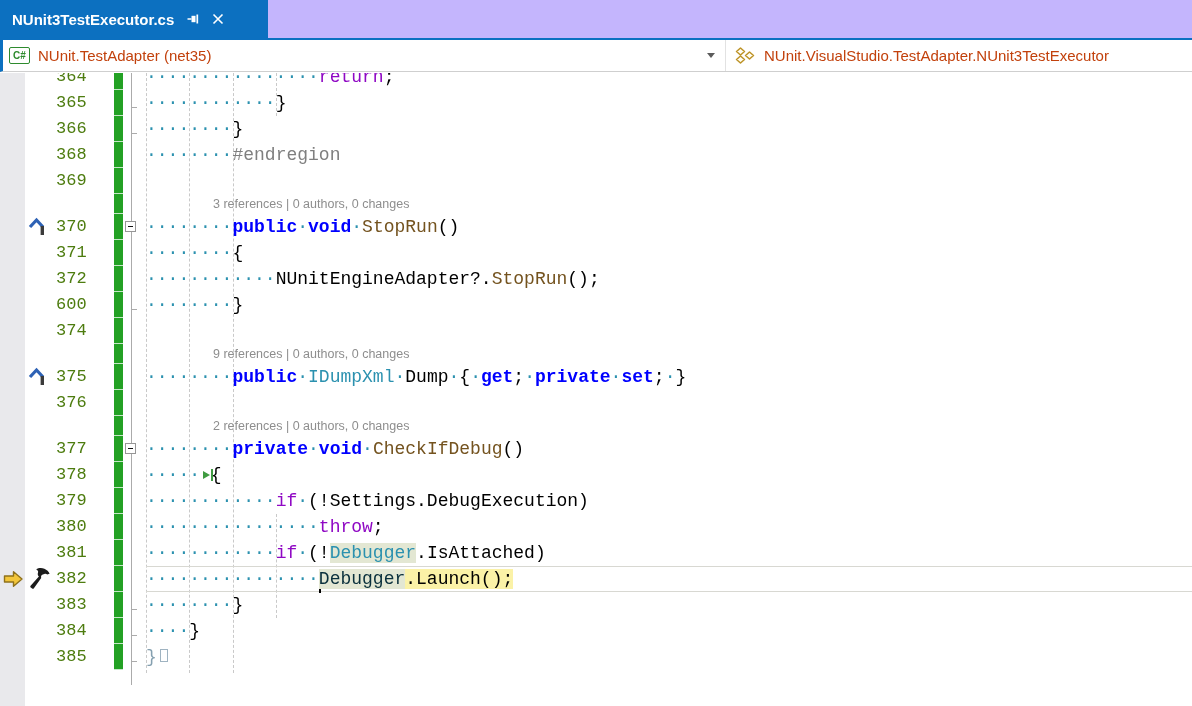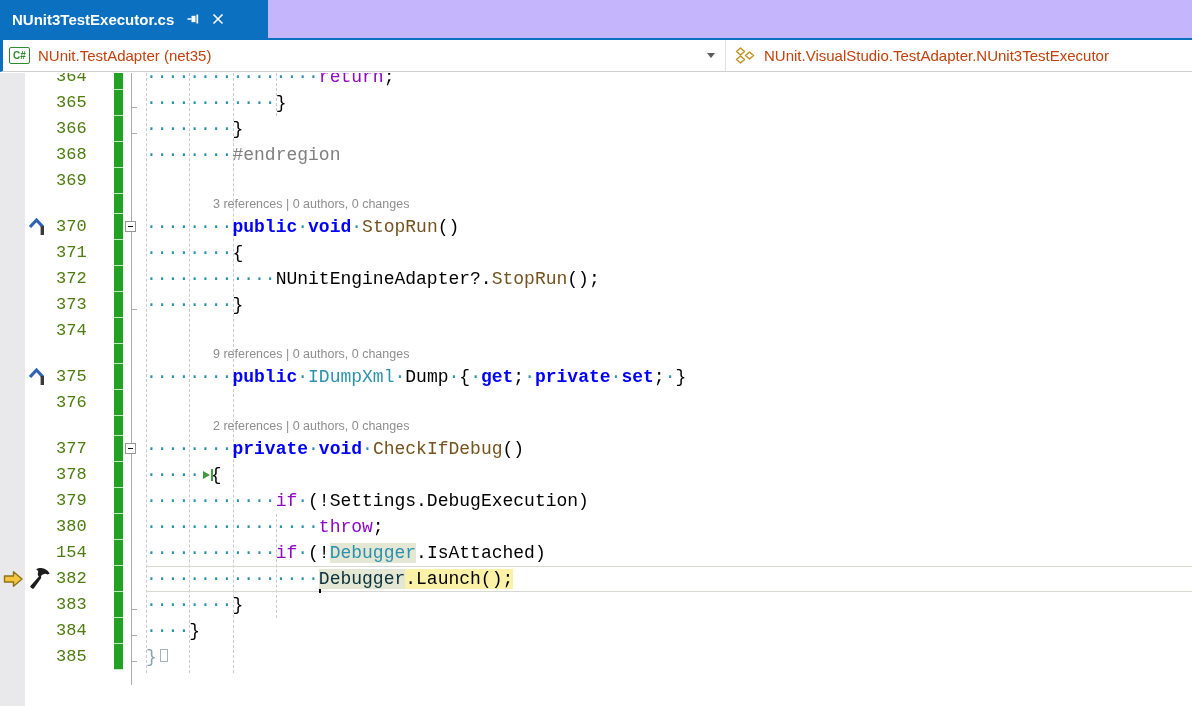--- a/index.html
+++ b/index.html
@@ -193,21 +193,21 @@
         </div>
         <div class="row">
           <div class="m"></div>
           <div class="ln">372</div>
           <div class="chg"></div>
           <div class="out"></div>
           <div class="code"><span class="tk-ws">············</span><span class="tk-plain">NUnitEngineAdapter?.</span><span class="tk-method">StopRun</span><span class="tk-plain">();</span></div>
         </div>
         <div class="row">
           <div class="m"></div>
-          <div class="ln">373</div>
+          <div class="ln">600</div>
           <div class="chg"></div>
           <div class="out">
             <div class="tick"></div>
           </div>
           <div class="code"><span class="tk-ws">········</span><span class="tk-plain">}</span></div>
         </div>
         <div class="row">
           <div class="m"></div>
           <div class="ln">374</div>
           <div class="chg"></div>
@@ -272,21 +272,21 @@
         </div>
         <div class="row">
           <div class="m"></div>
           <div class="ln">380</div>
           <div class="chg"></div>
           <div class="out"></div>
           <div class="code"><span class="tk-ws">················</span><span class="tk-ctrl">throw</span><span class="tk-plain">;</span></div>
         </div>
         <div class="row">
           <div class="m"></div>
-          <div class="ln">154</div>
+          <div class="ln">381</div>
           <div class="chg"></div>
           <div class="out"></div>
           <div class="code"><span class="tk-ws">············</span><span class="tk-ctrl">if</span><span class="tk-ws">·</span><span class="tk-plain">(!</span><span class="tk-typeref">Debugger</span><span class="tk-plain">.IsAttached)</span></div>
         </div>
         <div class="row current">
           <div class="m">
             <svg class="exec" width="24" height="24" viewBox="0 0 24 24">
     <path d="M3.5 9 H12.5 V4.8 L21 12 L12.5 19.2 V15 H3.5 Z" fill="#F3C63B" stroke="#8F711B" stroke-width="1.4" stroke-linejoin="round"></path>
   </svg>
             <svg class="hammer" width="25" height="25" viewBox="0 0 25 25">

